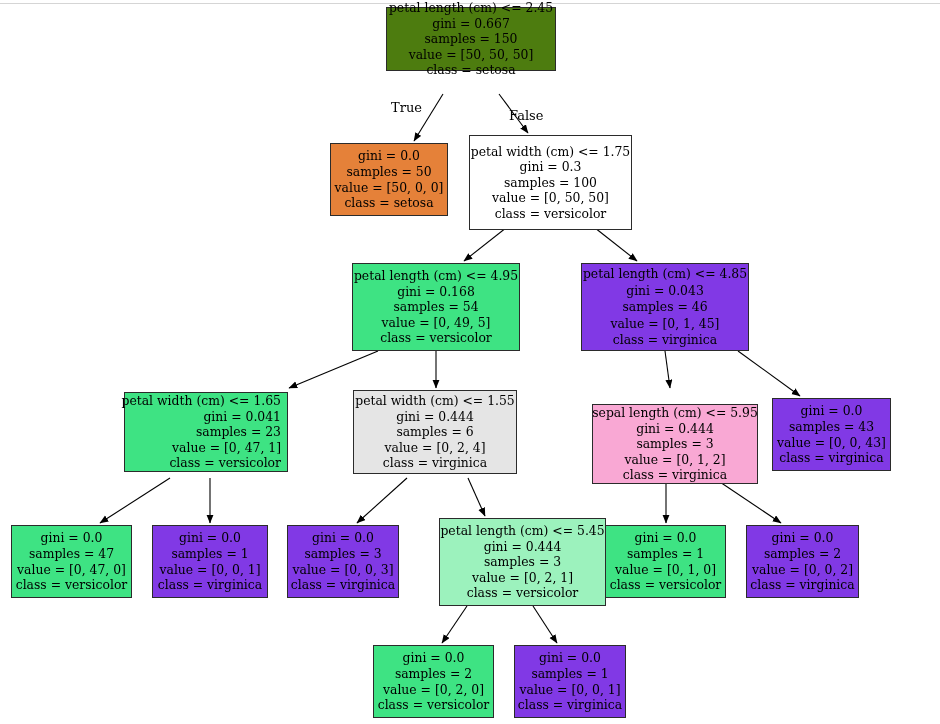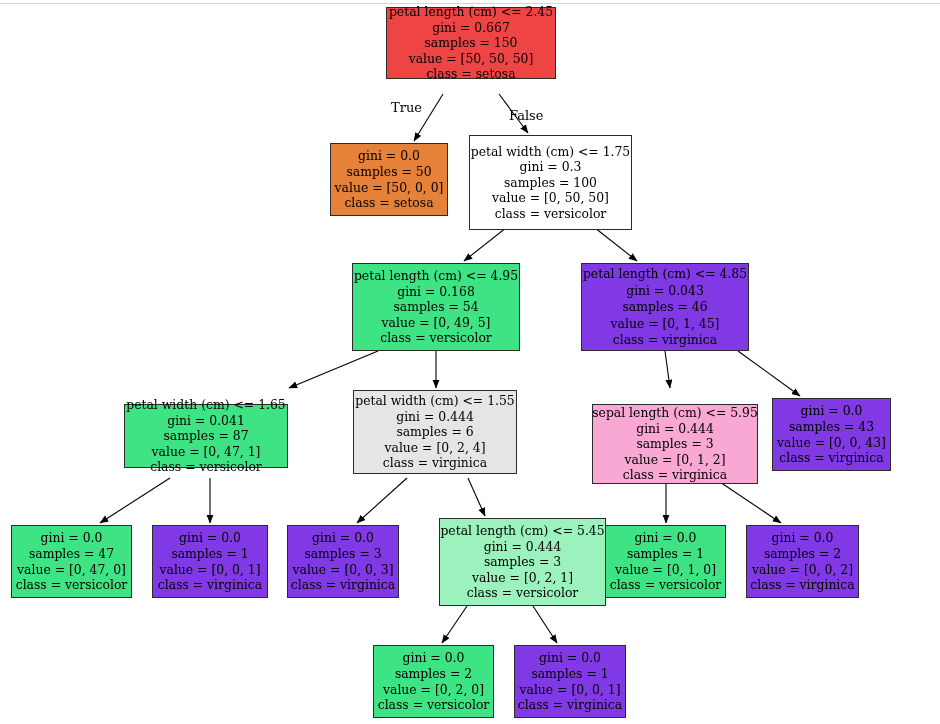--- a/index.html
+++ b/index.html
@@ -83,21 +83,21 @@
         <line x1="407" y1="478" x2="357" y2="523" stroke="#000000" stroke-width="1.1" marker-end="url(#arrowhead)"></line>
         <line x1="468" y1="478" x2="485" y2="516" stroke="#000000" stroke-width="1.1" marker-end="url(#arrowhead)"></line>
         <line x1="666" y1="478" x2="666" y2="523" stroke="#000000" stroke-width="1.1" marker-end="url(#arrowhead)"></line>
         <line x1="714" y1="478" x2="781" y2="523" stroke="#000000" stroke-width="1.1" marker-end="url(#arrowhead)"></line>
         <line x1="467" y1="606" x2="442" y2="643" stroke="#000000" stroke-width="1.1" marker-end="url(#arrowhead)"></line>
         <line x1="533" y1="606" x2="557" y2="643" stroke="#000000" stroke-width="1.1" marker-end="url(#arrowhead)"></line>
       </g>
   </svg>
 
   <div id="nodes-layer">
-      <div class="node" style="left: 386px; top: 7px; width: 170px; height: 72px; background: #ef4444;">
+      <div class="node" style="left: 386px; top: 7px; width: 170px; height: 64px; background: #4d7c0f;">
         <span class="ln">petal length (cm) &lt;= 2.45</span>
         <span class="ln">gini = 0.667</span>
         <span class="ln">samples = 150</span>
         <span class="ln">value = [50, 50, 50]</span>
         <span class="ln">class = setosa</span>
       </div>
       <div class="node" style="left: 330px; top: 143px; width: 118px; height: 73px; background: rgb(229, 129, 57);">
         <span class="ln">gini = 0.0</span>
         <span class="ln">samples = 50</span>
         <span class="ln">value = [50, 0, 0]</span>
@@ -117,24 +117,24 @@
         <span class="ln">value = [0, 49, 5]</span>
         <span class="ln">class = versicolor</span>
       </div>
       <div class="node" style="left: 581px; top: 263px; width: 168px; height: 88px; background: rgb(129, 57, 229); justify-content: space-between;">
         <span class="ln">petal length (cm) &lt;= 4.85</span>
         <span class="ln">gini = 0.043</span>
         <span class="ln">samples = 46</span>
         <span class="ln">value = [0, 1, 45]</span>
         <span class="ln">class = virginica</span>
       </div>
-      <div class="node" style="left: 124px; top: 404px; width: 164px; height: 64px; background: rgb(62, 227, 131);">
+      <div class="node" style="left: 124px; top: 392px; width: 164px; height: 80px; background: rgb(62, 227, 131); align-items: flex-end;">
         <span class="ln">petal width (cm) &lt;= 1.65</span>
         <span class="ln">gini = 0.041</span>
-        <span class="ln">samples = 87</span>
+        <span class="ln">samples = 23</span>
         <span class="ln">value = [0, 47, 1]</span>
         <span class="ln">class = versicolor</span>
       </div>
       <div class="node" style="left: 353px; top: 390px; width: 164px; height: 84px; background: #e5e5e5;">
         <span class="ln">petal width (cm) &lt;= 1.55</span>
         <span class="ln">gini = 0.444</span>
         <span class="ln">samples = 6</span>
         <span class="ln">value = [0, 2, 4]</span>
         <span class="ln">class = virginica</span>
       </div>

